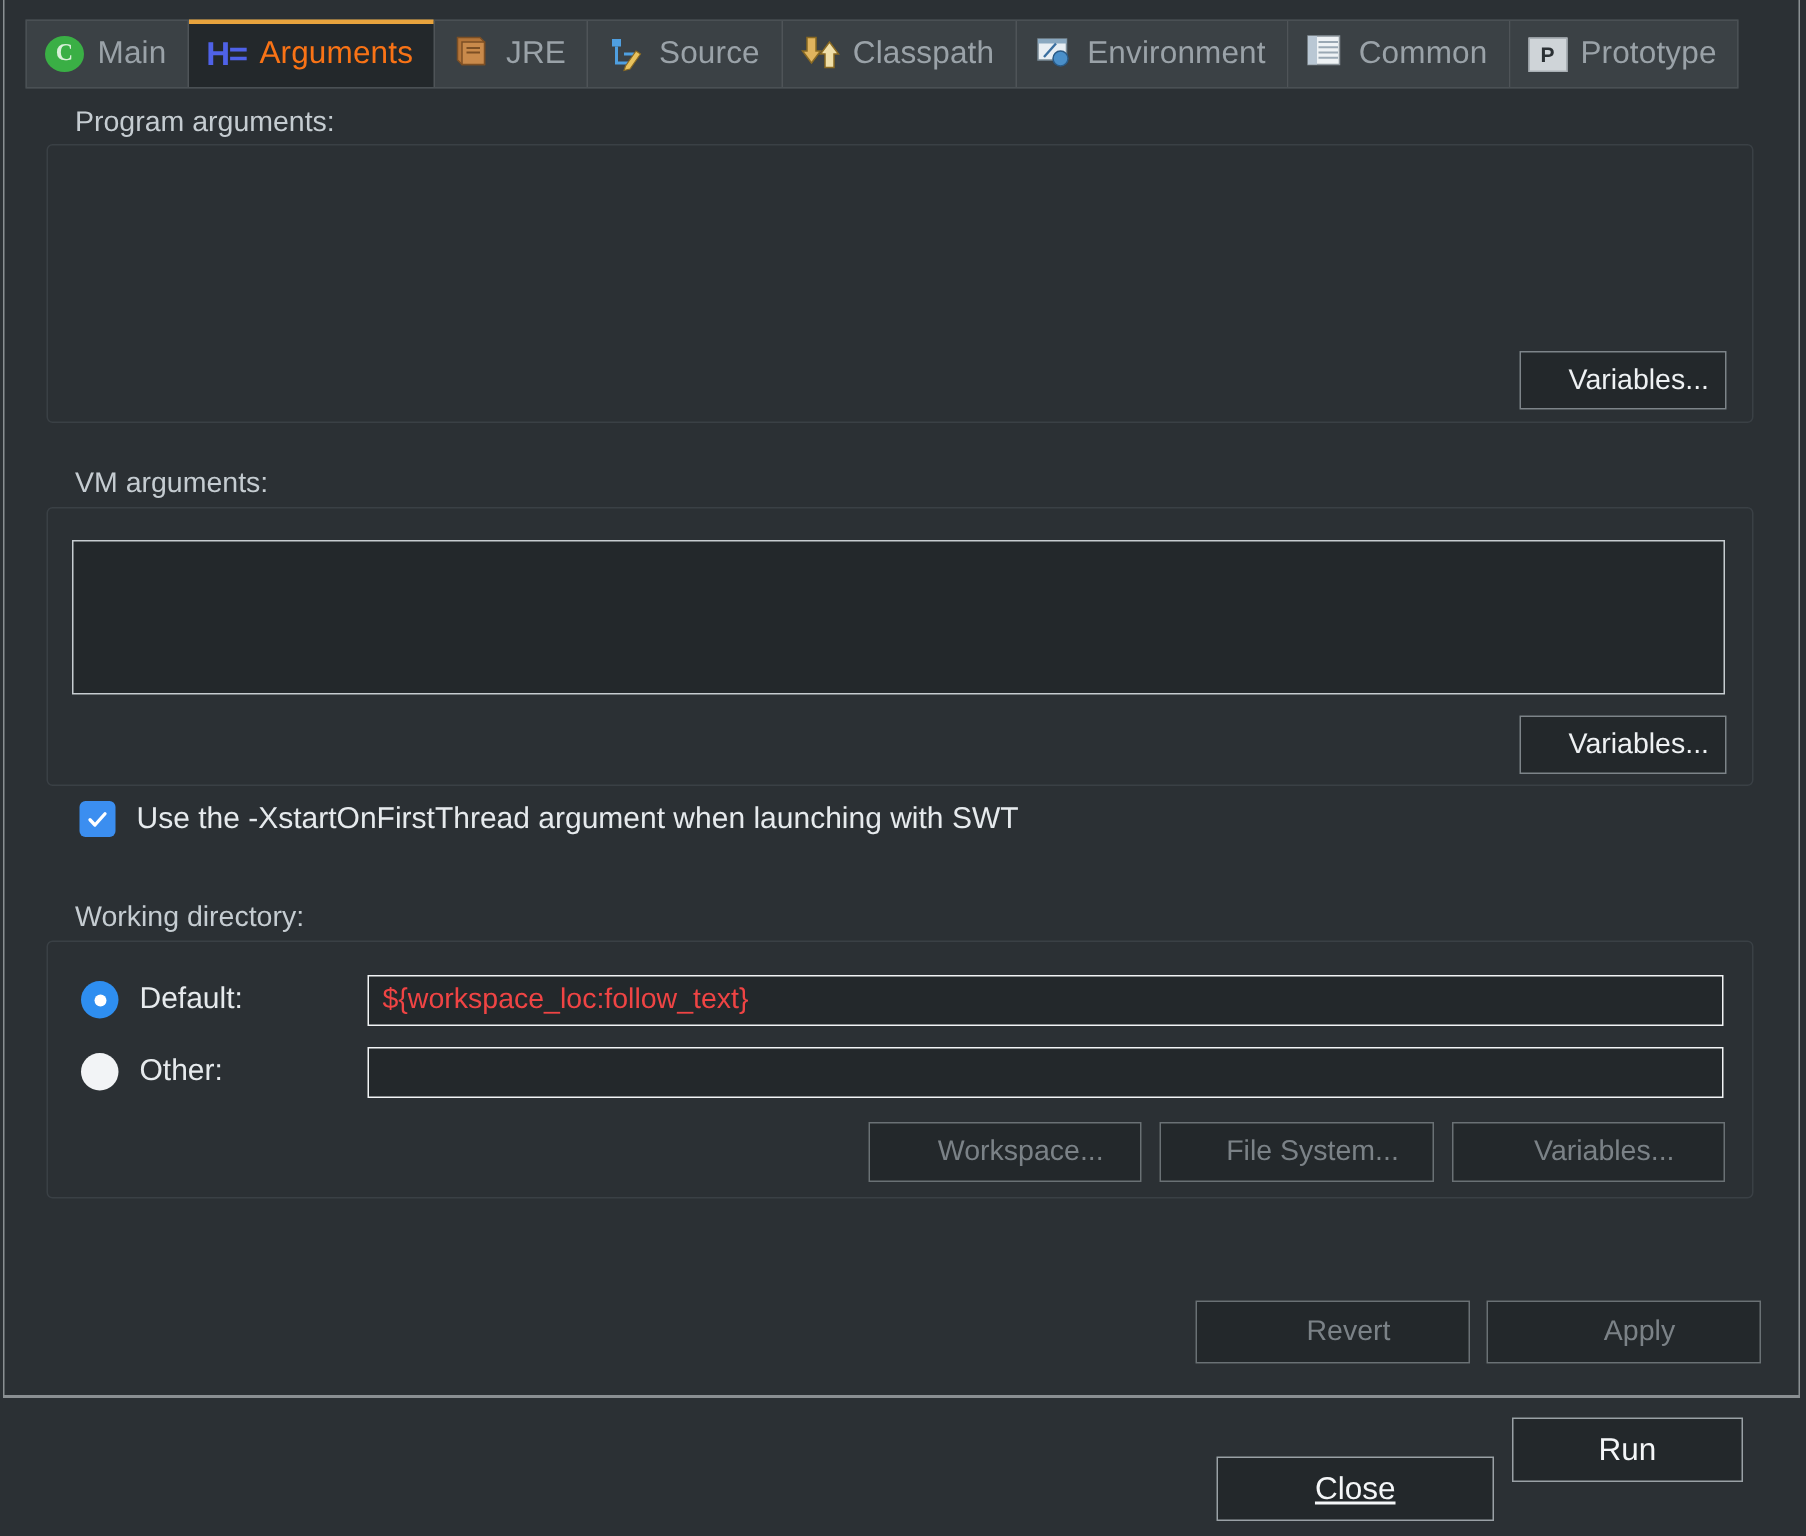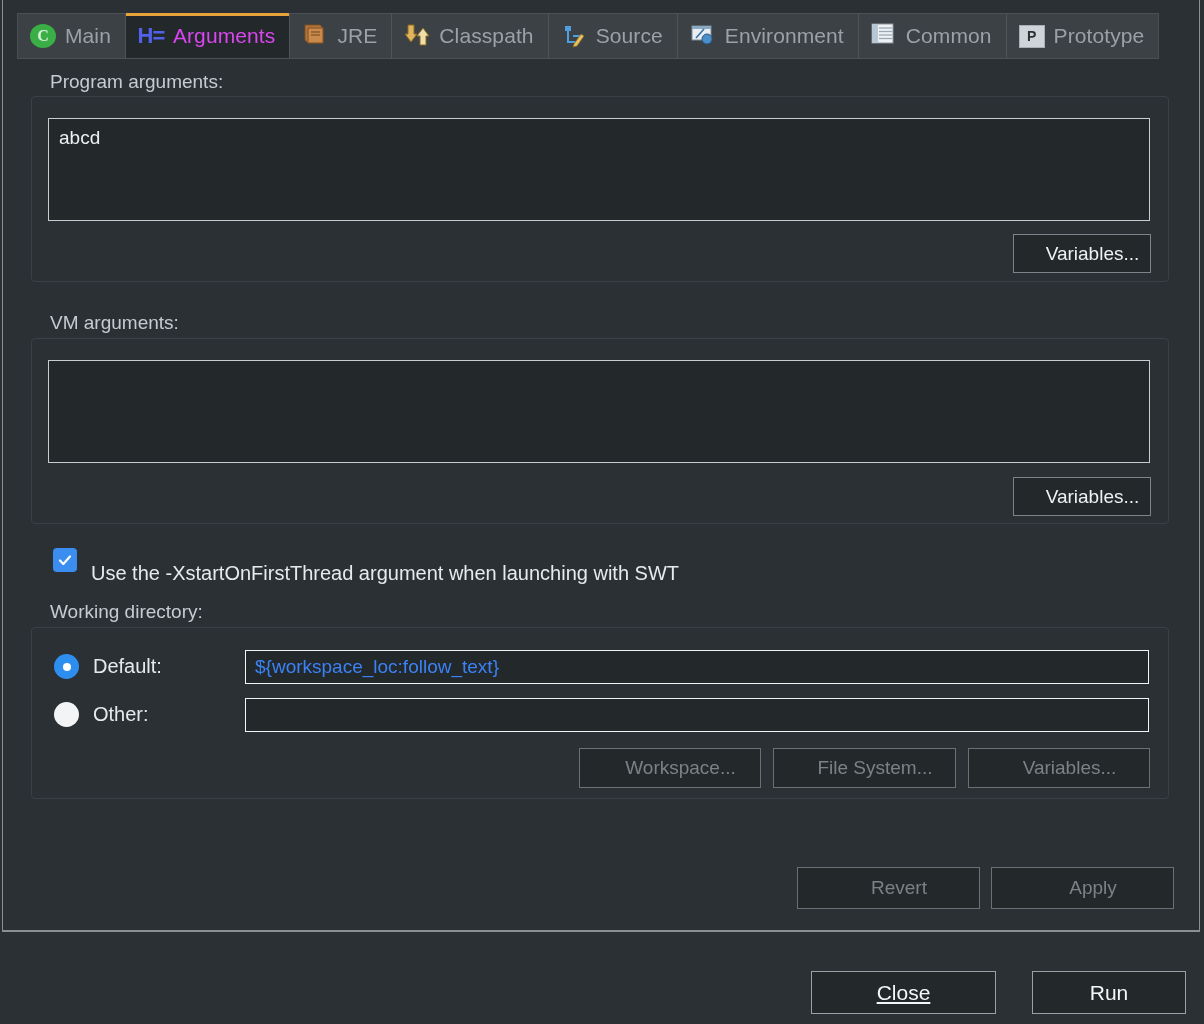--- a/index.html
+++ b/index.html
@@ -73,21 +73,21 @@
   .tab .tab-label {
     font-size: 21px;
     color: #9aa2a8;
     white-space: nowrap;
     letter-spacing: 0.1px;
   }
   .tab.active {
     background: #23282b;
     border-right: 1px solid #4f5458;
   }
-  .tab.active .tab-label { color: #d946ef; }
+  .tab.active .tab-label { color: #f97316; }
   .tab.active::before {
     content: "";
     position: absolute;
     left: 0; right: 0; top: -1px;
     height: 3px;
     background: #e8a33d;
   }
 
   
   .ticon { width: 26px; height: 26px; flex: 0 0 26px; position: relative; display:block; }
@@ -187,21 +187,21 @@
     cursor: pointer;
   }
   .checkbox {
     width: 24px; height: 24px;
     border-radius: 4px;
     background: #3b8ef0;
     display: flex; align-items: center; justify-content: center;
     flex: 0 0 24px;
   }
   .checkbox svg { display: block; }
-  .checkrow .clabel { font-size: 20px; color: #e6eaed; white-space: nowrap; margin-top: 28px; }
+  .checkrow .clabel { font-size: 20px; color: #e6eaed; white-space: nowrap; }
 
   
   .radiorow {
     position: absolute;
     display: flex;
     align-items: center;
     gap: 14px;
     cursor: pointer;
   }
   .radio-outer {
@@ -215,21 +215,21 @@
   .radio-dot {
     width: 8px; height: 8px; border-radius: 50%;
     background: #ffffff;
   }
   .radiorow .rlabel { font-size: 20px; color: #e6eaed; white-space: nowrap; }
 
   .field {
     position: absolute;
     background: #23282b;
     border: 1px solid #f2f4f6;
-    color: #3b82f6;
+    color: #ef4444;
     font-size: 19px;
     display: flex;
     align-items: center;
     padding: 0 9px;
     cursor: text;
   }
   .field.enabled { color: #eef1f3; }
 
   
   .bottom-sep {
@@ -277,38 +277,38 @@
             <path d="M6 5 L21 5 L21 20 L6 20 Z" fill="#c98a4b" stroke="#7c4f24" stroke-width="1"></path>
             <line x1="9" y1="9" x2="18" y2="9" stroke="#7c4f24" stroke-width="1.2"></line>
             <line x1="9" y1="12" x2="18" y2="12" stroke="#7c4f24" stroke-width="1.2"></line>
           </svg>
         </span>
         <span class="tab-label">JRE</span>
       </div>
 
       <div class="tab">
         <span class="ticon">
-          <svg class="icon-classpath" viewBox="0 0 26 24">
-            <path d="M4 2 L10 2 L10 11 L13 11 L7 19 L1 11 L4 11 Z" fill="#e0b45e" stroke="#8a6a22" stroke-width="1"></path>
-            <path d="M16 22 L22 22 L22 13 L25 13 L19 5 L13 13 L16 13 Z" fill="#f0dfa8" stroke="#8a6a22" stroke-width="1"></path>
-          </svg>
-        </span>
-        <span class="tab-label">Classpath</span>
-      </div>
-
-      <div class="tab">
-        <span class="ticon">
           <svg class="ticon" viewBox="0 0 26 26">
             <rect x="4" y="3" width="6" height="5" fill="#4f9fe0"></rect>
             <path d="M7 8 L7 19 L15 19" stroke="#4f9fe0" stroke-width="2" fill="none"></path>
             <path d="M12 13 L19 13" stroke="#4f9fe0" stroke-width="2"></path>
             <path d="M13 21 L20 11 L23 13 L16 23 L12 24 Z" fill="#e8c25e" stroke="#8a6a22" stroke-width="0.8"></path>
           </svg>
         </span>
         <span class="tab-label">Source</span>
+      </div>
+
+      <div class="tab">
+        <span class="ticon">
+          <svg class="icon-classpath" viewBox="0 0 26 24">
+            <path d="M4 2 L10 2 L10 11 L13 11 L7 19 L1 11 L4 11 Z" fill="#e0b45e" stroke="#8a6a22" stroke-width="1"></path>
+            <path d="M16 22 L22 22 L22 13 L25 13 L19 5 L13 13 L16 13 Z" fill="#f0dfa8" stroke="#8a6a22" stroke-width="1"></path>
+          </svg>
+        </span>
+        <span class="tab-label">Classpath</span>
       </div>
 
       <div class="tab">
         <span class="ticon">
           <svg class="icon-env" viewBox="0 0 25 23">
             <rect x="2" y="3" width="19" height="14" fill="#e8eef3" stroke="#7a8b96" stroke-width="1"></rect>
             <rect x="2" y="3" width="19" height="3" fill="#8aa8c0"></rect>
             <path d="M6 15 L14 6" stroke="#3a6fa0" stroke-width="1.6"></path>
             <circle cx="17" cy="16" r="5" fill="#4a8fc9" stroke="#2a5a86" stroke-width="1"></circle>
           </svg>
@@ -334,21 +334,20 @@
         <span class="ticon icon-proto">P</span>
         <span class="tab-label">Prototype</span>
       </div>
 
     </div>
 
     <div class="group" style="left:28px; top:96px; width:1138px; height:186px;"></div>
 
     <div class="group-label" style="left:47px; top:71px;">Program arguments:</div>
 
-    <div class="textarea-box" style="left:45px; top:118px; width:1102px; height:103px;">abcd</div>
 
     <div class="btn" style="left:1010px; top:234px; width:138px; height:39px;">Variables...</div>
 
     <div class="group" style="left:28px; top:338px; width:1138px; height:186px;"></div>
 
     <div class="group-label" style="left:47px; top:312px;">VM arguments:</div>
 
     <div class="textarea-box" style="left:45px; top:360px; width:1102px; height:103px;"></div>
 
     <div class="btn" style="left:1010px; top:477px; width:138px; height:39px;">Variables...</div>
@@ -391,15 +390,15 @@
     <div class="btn disabled" style="left:794px; top:867px; width:183px; height:42px;">Revert</div>
 
     <div class="btn disabled" style="left:988px; top:867px; width:183px; height:42px;">Apply</div>
 
   </div>
 
   <div class="bottom-sep"></div>
 
   <div class="bottom-btn" style="left:811px; top:971px; width:185px; height:43px;text-decoration:underline;">Close</div>
 
-  <div class="bottom-btn" style="left:1008px; top:971px; width:154px; height:43px;margin-left:24px;">Run</div>
+  <div class="bottom-btn" style="left:1008px; top:945px; width:154px; height:43px;">Run</div>
 
 </div>
 
 </body></html>

